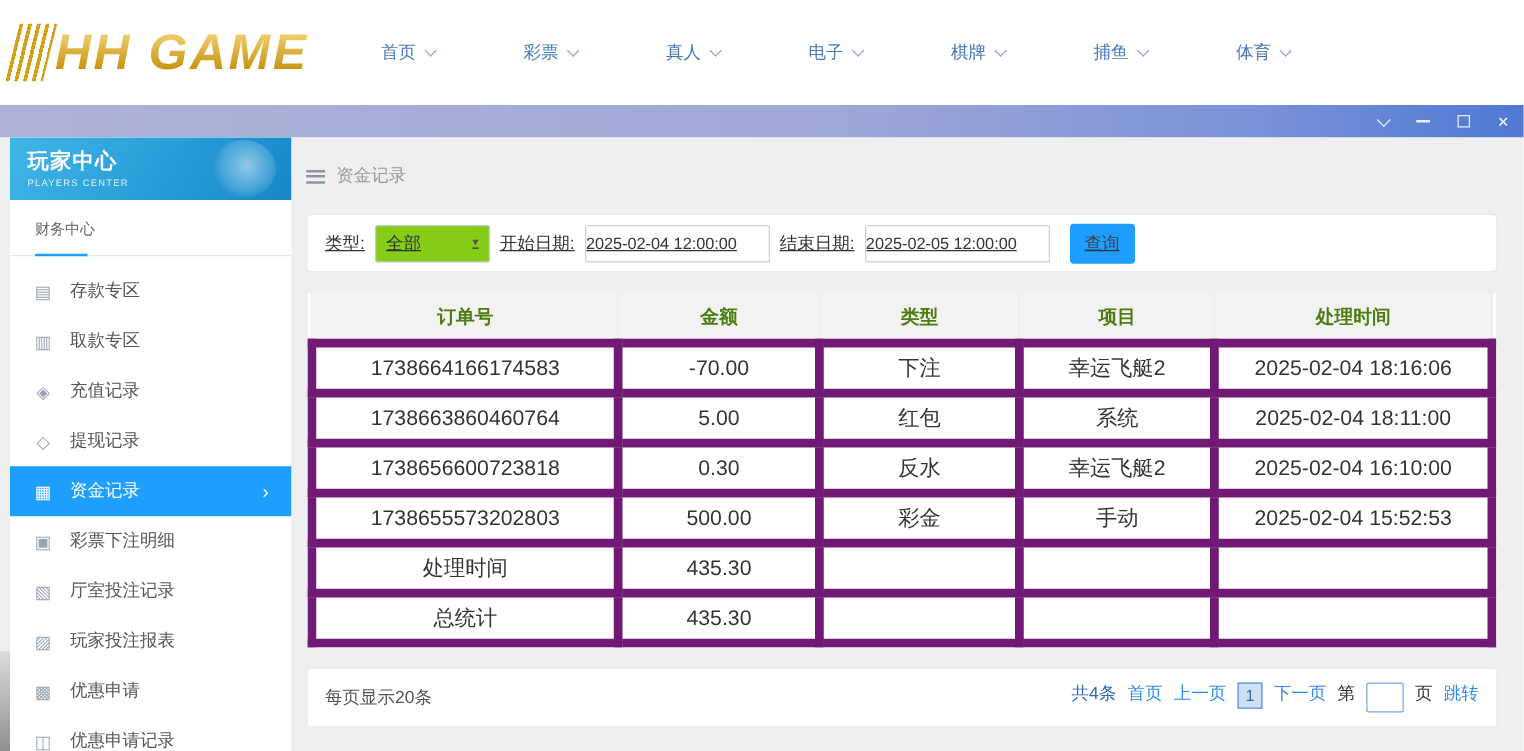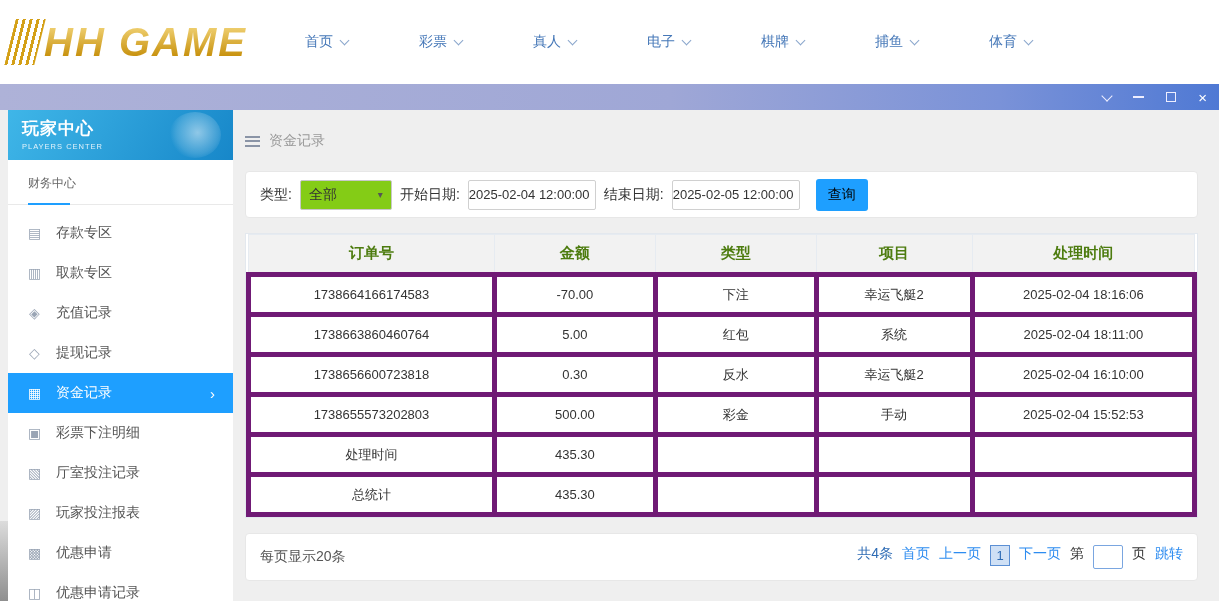--- a/index.html
+++ b/index.html
@@ -50,34 +50,34 @@
   .side-item.active .side-icon { color:#fff; }
   .side-chev { margin-left:auto; font-size:15px; color:#fff; }
 
   
   .main { flex:1; padding:22px 21px 0 12px; }
   .breadcrumb { display:flex; align-items:center; gap:9px; color:#999; font-size:14px; margin-bottom:21px; }
   .burger { width:15px; height:11px; border-top:2px solid #8a94a6; border-bottom:2px solid #8a94a6; position:relative; }
   .burger::after { content:""; position:absolute; left:0; right:0; top:2.5px; height:2px; background:#8a94a6; }
 
   .card { background:#fff; border:1px solid #e7e7e7; border-radius:4px; }
-  .filter-bar { height:47px; display:flex; align-items:center; padding:0 14px; gap:8px; font-size:14px; color:#333; }
+  .filter-bar { height:47px; display:flex; align-items:center; padding:0 14px; gap:8px; font-size:14px; color:#333;text-decoration:underline; }
   .sel { width:92px; height:30px; border:1px solid #c8c8c8; border-radius:2px; display:flex;
          align-items:center; justify-content:space-between; padding:0 8px; cursor:pointer; background:#84cc16; }
   .sel-arrow { font-size:10px; color:#555; }
-  .date-input { width:128px; height:30px; border:1px solid #d0d0d0; border-radius:2px; padding:0 0;
+  .date-input { width:148px; height:30px; border:1px solid #d0d0d0; border-radius:2px; padding:0 0;
                 font-size:13px; color:#333; font-family:inherit; }
-  .btn-query { width:52px; height:32px; background:#1e9fff; color:#000000; border:none; border-radius:3px;
+  .btn-query { width:52px; height:32px; background:#1e9fff; color:#404040; border:none; border-radius:3px;
                font-size:14px; margin-left:8px; cursor:pointer; font-family:inherit; }
 
   .table-card { margin-top:15px; border:1px solid #e3e8ee; border-radius:0; overflow:hidden; }
   table { width:100%; border-collapse:collapse; table-layout:fixed; }
   th { background:#f2f2f2; font-weight:bold; font-size:15px; color:#4d7c0f; height:40px;
        border:1px solid #e6ebf1; }
-  td { height:40px; text-align:center; font-size:13px; color:#333; border:5px solid #701a75; }
+  td { height:40px; text-align:center; font-size:17px; color:#333; border:7px solid #701a75; }
 
   .page-bar { margin-top:15px; height:48px; display:flex; align-items:center; justify-content:space-between;
               padding:0 14px; font-size:14px; color:#555; }
   .page-right { display:flex; align-items:flex-start; gap:9px; }
   .plink { color:#2d8cf0; cursor:pointer; }
   .ptotal { color:#2d6bb4; }
   .pcur { min-width:20px; height:21px; background:#cfe0f5; border:1px solid #5b8fd4; color:#2d6bb4;
           display:flex; align-items:center; justify-content:center; padding:0 5px; font-size:13px; cursor:default; }
   .ptext { color:#333; }
   .jump-input { width:30px; height:24px; border:1px solid #7aa6e0; border-radius:2px; font-size:13px;

